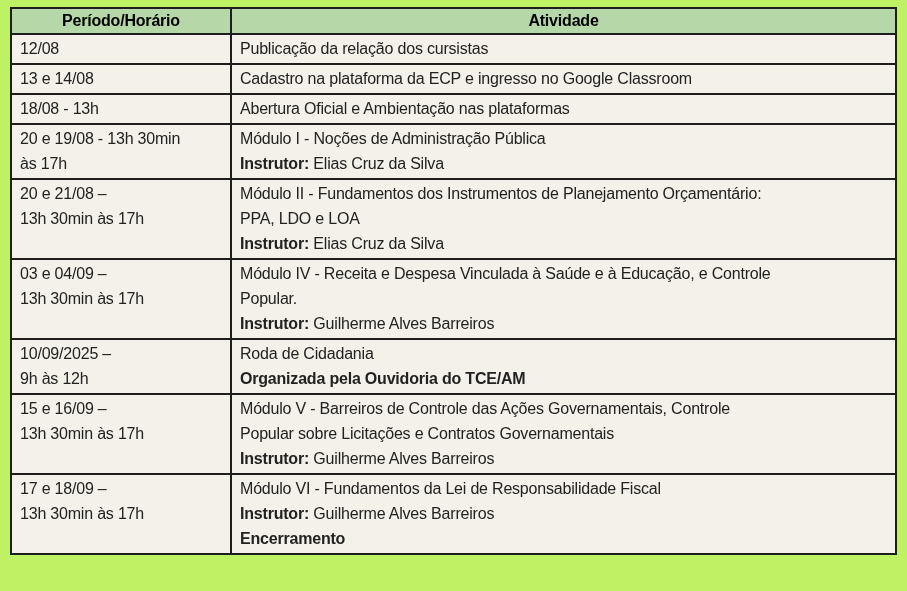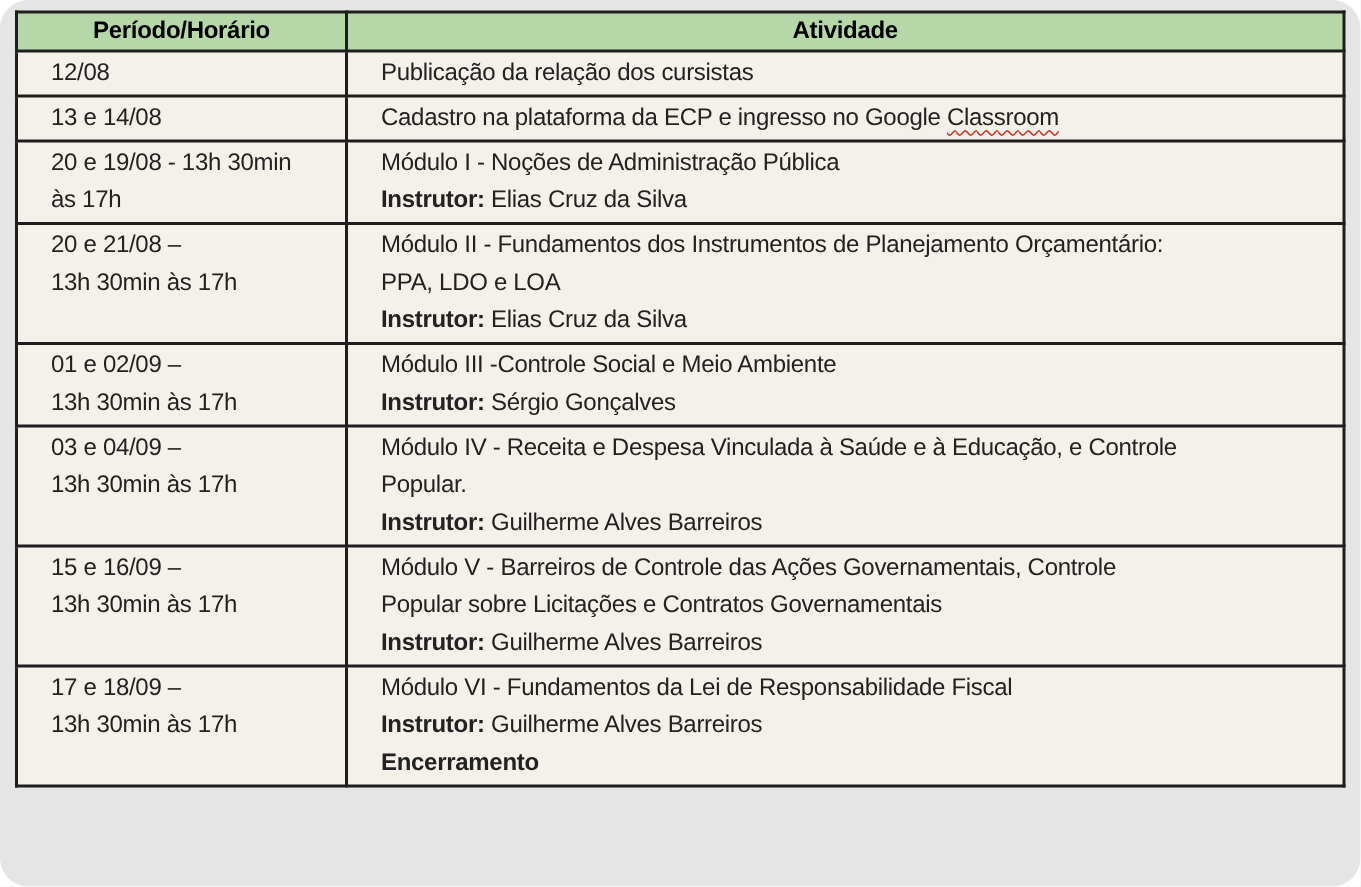--- a/index.html
+++ b/index.html
@@ -4,24 +4,23 @@
 <style>
   html, body {
     margin: 0;
     padding: 0;
     background: #ffffff;
     font-family: "Liberation Sans", sans-serif;
   }
   .page {
     width: 907px;
     height: 591px;
-    background: #e5e5e5;
+    background: #bef264;
     box-sizing: border-box;
     padding: 7px 10px 8px 10px;
-    border-radius: 19px;
   }
   table.schedule {
     border-collapse: collapse;
     width: 887px;
     table-layout: fixed;
   }
   table.schedule th,
   table.schedule td {
     border: 2px solid #1e1e1e;
     box-sizing: border-box;
@@ -34,32 +33,31 @@
     font-weight: bold;
     text-align: center;
     padding: 2px 4px;
     line-height: 20px;
     letter-spacing: -0.2px;
   }
   table.schedule td {
     background: #f3f1e9;
     color: #222222;
     font-size: 16px;
-    padding: 1px 9px 2px 22px;
+    padding: 1px 9px 2px 8px;
     letter-spacing: -0.2px;
   }
   col.period-col { width: 220px; }
   .line {
     line-height: 25px;
     white-space: nowrap;
     overflow: visible;
   }
   .b { font-weight: bold; text-align: right; }
   .squiggle {
-    text-decoration: underline;
     text-decoration-style: wavy;
     text-decoration-color: #cc3a2f;
     text-decoration-thickness: 1px;
     text-underline-offset: 3px;
   }
 </style>
 </head>
 <body>
 
 <div class="page">
@@ -86,20 +84,28 @@
         <tr>
           <td>
             <div class="line">13 e 14/08</div>
           </td>
           <td>
             <div class="line"><span>Cadastro na plataforma da ECP e ingresso no Google </span><span class="squiggle">Classroom</span></div>
           </td>
         </tr>
         <tr>
           <td>
+            <div class="line">18/08 - 13h</div>
+          </td>
+          <td>
+            <div class="line"><span>Abertura Oficial e Ambientação nas plataformas</span></div>
+          </td>
+        </tr>
+        <tr>
+          <td>
             <div class="line">20 e 19/08 - 13h 30min</div>
             <div class="line">às 17h</div>
           </td>
           <td>
             <div class="line"><span>Módulo I - Noções de Administração Pública</span></div>
             <div class="line"><span class="b">Instrutor:</span><span> Elias Cruz da Silva</span></div>
           </td>
         </tr>
         <tr>
           <td>
@@ -107,37 +113,37 @@
             <div class="line">13h 30min às 17h</div>
           </td>
           <td>
             <div class="line"><span>Módulo II - Fundamentos dos Instrumentos de Planejamento Orçamentário:</span></div>
             <div class="line"><span>PPA, LDO e LOA</span></div>
             <div class="line"><span class="b">Instrutor:</span><span>  Elias Cruz da Silva</span></div>
           </td>
         </tr>
         <tr>
           <td>
-            <div class="line">01 e 02/09 –</div>
-            <div class="line">13h 30min às 17h</div>
-          </td>
-          <td>
-            <div class="line"><span>Módulo III -Controle Social e Meio Ambiente</span></div>
-            <div class="line"><span class="b">Instrutor:</span><span> Sérgio Gonçalves</span></div>
-          </td>
-        </tr>
-        <tr>
-          <td>
             <div class="line">03 e 04/09 –</div>
             <div class="line">13h 30min às 17h</div>
           </td>
           <td>
             <div class="line"><span>Módulo IV - Receita e Despesa Vinculada à Saúde e à Educação, e Controle</span></div>
             <div class="line"><span>Popular.</span></div>
             <div class="line"><span class="b">Instrutor:</span><span> Guilherme Alves Barreiros</span></div>
+          </td>
+        </tr>
+        <tr>
+          <td>
+            <div class="line">10/09/2025 –</div>
+            <div class="line">9h às 12h</div>
+          </td>
+          <td>
+            <div class="line"><span>Roda de Cidadania</span></div>
+            <div class="line"><span class="b">Organizada pela Ouvidoria do TCE/AM</span></div>
           </td>
         </tr>
         <tr>
           <td>
             <div class="line">15 e 16/09 –</div>
             <div class="line">13h 30min às 17h</div>
           </td>
           <td>
             <div class="line"><span>Módulo V - Barreiros de Controle das Ações Governamentais, Controle</span></div>
             <div class="line"><span>Popular sobre Licitações e Contratos Governamentais</span></div>

